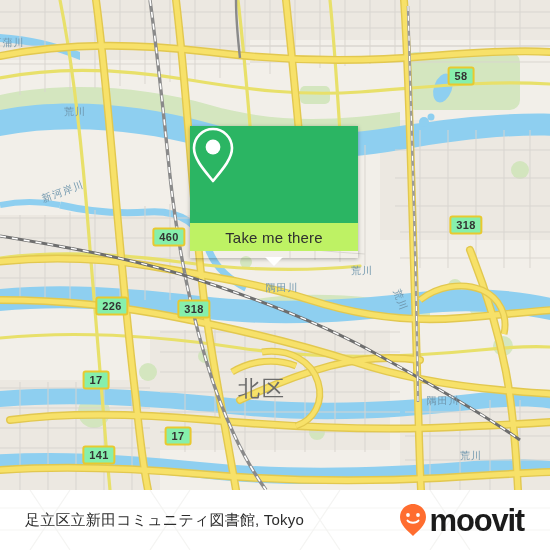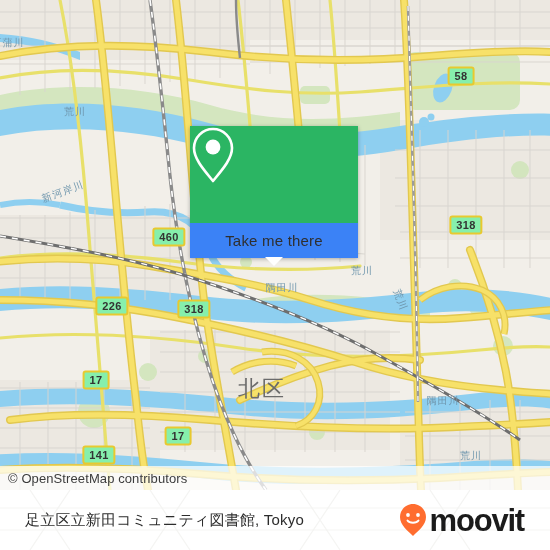--- a/index.html
+++ b/index.html
@@ -24,21 +24,21 @@
           color:#5a5a5a;white-space:nowrap;pointer-events:none;}
   .place-city{font-size:17px;letter-spacing:2px;color:#6b6b6b;}
   .place-ward{font-size:22px;letter-spacing:2px;color:#6b6b6b;}
   .water-label{font-size:10px;color:#6f96ad;letter-spacing:1px;}
 
   
   #callout{position:absolute;left:190px;top:126px;width:168px;height:132px;
            box-shadow:0 1px 4px rgba(0,0,0,.30);}
   #callout .top{height:97px;background:#2bb563;display:flex;
                 align-items:center;justify-content:center;}
-  #callout .bottom{height:35px;background:#3b82f6;display:flex;
+  #callout .bottom{height:28px;background:#bef264;display:flex;
                    align-items:center;justify-content:center;text-align:center;}
   #callout .bottom span{font-size:15px;color:#2f2f2f;letter-spacing:.2px;}
   #callout .tail{position:absolute;left:50%;bottom:-8px;margin-left:-9px;
                  width:0;height:0;border-left:9px solid transparent;
                  border-right:9px solid transparent;border-top:9px solid #fff;}
 
   
   #attrib{position:absolute;left:0;top:466px;width:550px;height:24px;
           display:flex;align-items:center;
           background:rgba(255,255,255,.72);}
@@ -258,23 +258,20 @@
                    C32,44 42,33 42,22 C42,11.5 33.5,3 23,3 Z" fill="none" stroke="#ffffff" stroke-width="2.6" stroke-linejoin="round"></path>
           <circle cx="23" cy="21" r="7.4" fill="#ffffff"></circle>
         </svg>
       </div>
       <div class="bottom">
         <span>Take me there</span>
       </div>
       <div class="tail"></div>
     </div>
 
-    <div id="attrib">
-      <span>© OpenStreetMap contributors</span>
-    </div>
   </div>
 
   <div id="footer">
     <svg class="wm" viewBox="0 0 550 60">
       <g stroke="#e9e9e6" stroke-width="1.2" fill="none">
         <path d="M30,0 L70,60 M70,0 L30,60 M150,0 L190,60 M190,0 L150,60
                  M300,0 L340,60 M340,0 L300,60 M430,0 L470,60 M470,0 L430,60"></path>
         <path d="M0,18 H550 M0,40 H550"></path>
       </g>
     </svg>

